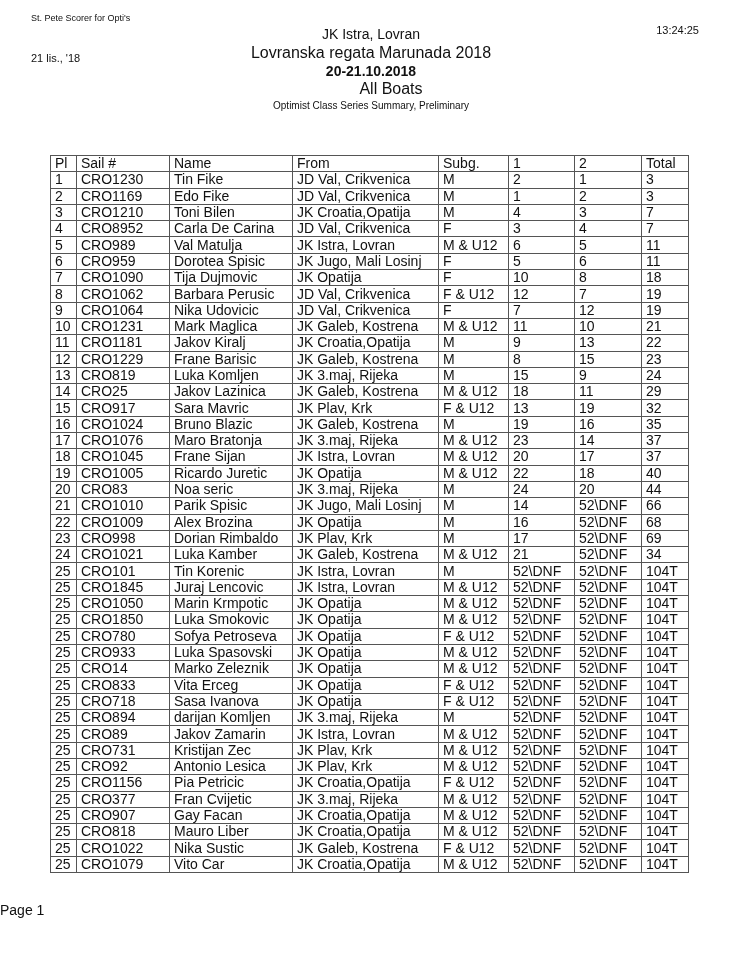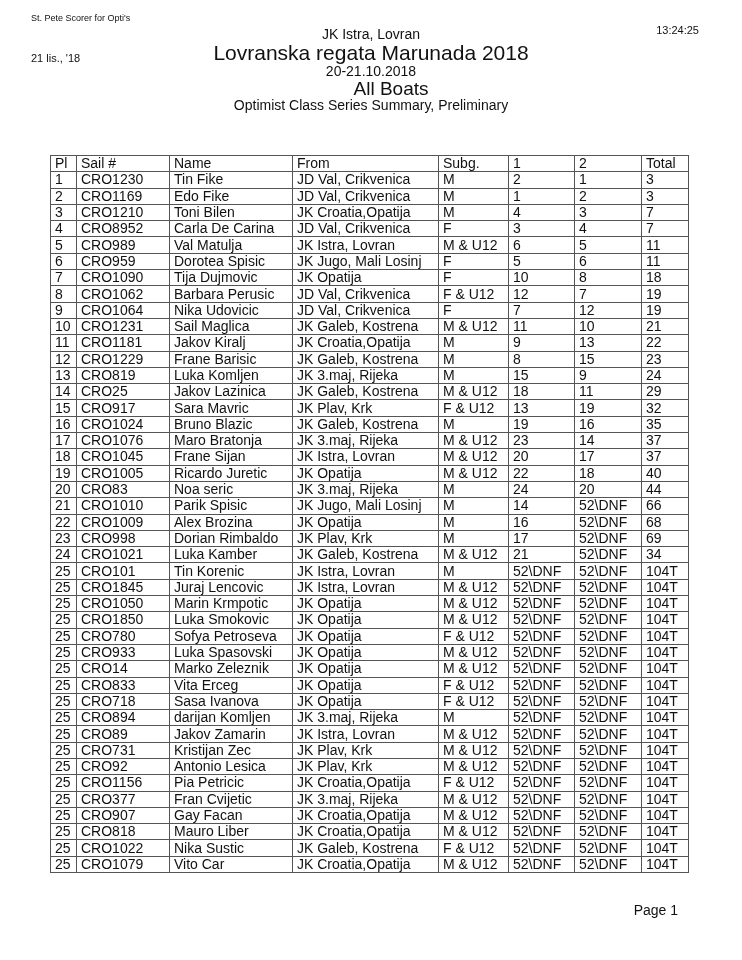--- a/index.html
+++ b/index.html
@@ -6,40 +6,40 @@
   body {
     width: 742px; height: 960px; position: relative; overflow: hidden;
     font-family: "Liberation Sans", sans-serif; color: #111;
   }
   .small-top { position: absolute; left: 31px; top: 13px; font-size: 9px; line-height: 11px; text-align: center; }
   .date-top { position: absolute; left: 31px; top: 24px; font-size: 11px; line-height: 13px; margin-top: 28px; }
   .time-top { position: absolute; right: 43px; top: 24px; font-size: 11px; line-height: 13px; margin-left: 31px; }
   .header { position: absolute; left: 0; top: 26px; width: 742px; text-align: center; }
   .header div { line-height: 17px; }
   .h-club { font-size: 14px; }
-  .h-regatta { font-size: 21px; line-height: 20px !important; }
-  .h-dates { font-size: 14px; }
-  .h-fleet { font-size: 19px; padding-left: 40px; }
-  .h-summary { font-size: 14px; }
+  .h-regatta { font-size: 16px; line-height: 20px !important; }
+  .h-dates { font-size: 14px; font-weight: bold; }
+  .h-fleet { font-size: 16px; padding-left: 40px; }
+  .h-summary { font-size: 10px; }
 
   table.results {
     position: absolute; left: 50px; top: 155px;
     border-collapse: collapse; table-layout: fixed;
     width: 638px; font-size: 14px;
   }
   table.results td, table.results th {
     border: 1px solid #555; padding: 0 0 0 4px; height: 15.3px; line-height: 15px;
     text-align: left; font-weight: normal; white-space: nowrap; overflow: hidden;
     vertical-align: middle;
   }
   col.c-pl { width: 26px; } col.c-sail { width: 93px; } col.c-name { width: 123px; }
   col.c-from { width: 146px; } col.c-subg { width: 70px; } col.c-r1 { width: 66px; }
   col.c-r2 { width: 67px; } col.c-total { width: 47px; }
 
-  .footer { position: absolute; left: 0; top: 902px; width: 678px; text-align: right; font-size: 14px; }
+  .footer { position: absolute; left: 0; top: 902px; width: 678px; text-align: left; font-size: 14px; }
 </style>
 </head>
 <body>
 
 <div class="small-top">St. Pete Scorer for Opti's</div>
 <div class="date-top">21 lis., '18</div>
 <div class="time-top">13:24:25</div>
 
 <div class="header">
   <div class="h-club">JK Istra, Lovran</div>
@@ -159,21 +159,21 @@
         <td>Nika Udovicic</td>
         <td>JD Val, Crikvenica</td>
         <td>F</td>
         <td>7</td>
         <td>12</td>
         <td>19</td>
       </tr>
       <tr>
         <td>10</td>
         <td>CRO1231</td>
-        <td>Sail Maglica</td>
+        <td>Mark Maglica</td>
         <td>JK Galeb, Kostrena</td>
         <td>M &amp; U12</td>
         <td>11</td>
         <td>10</td>
         <td>21</td>
       </tr>
       <tr>
         <td>11</td>
         <td>CRO1181</td>
         <td>Jakov Kiralj</td>

